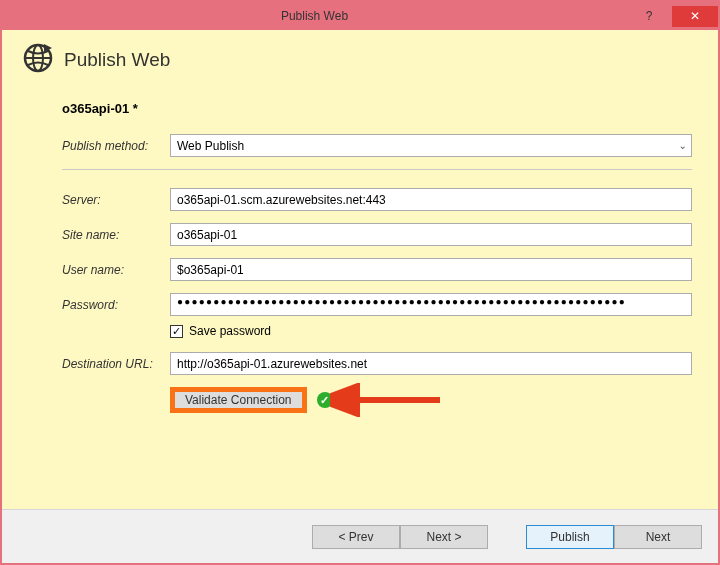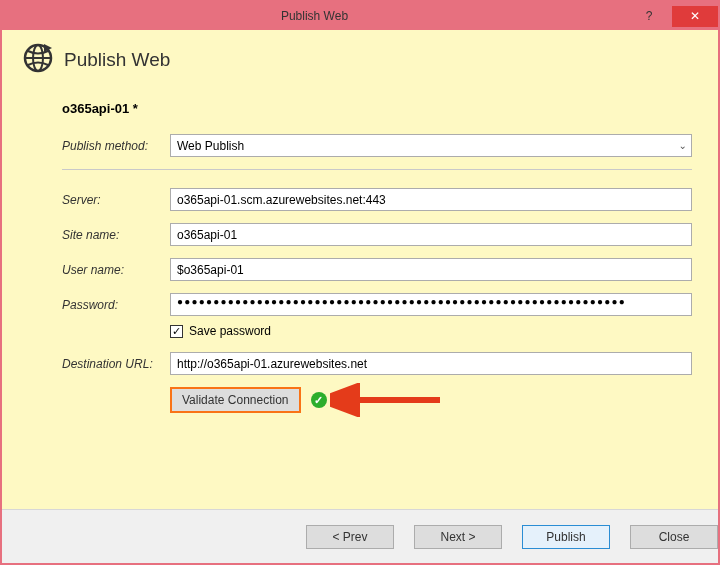--- a/index.html
+++ b/index.html
@@ -29,27 +29,27 @@
   .text-input, .select-input {
     flex: 1; height: 23px; border: 1px solid #acacac; padding: 2px 6px;
     font-family: inherit; font-size: 12px; background: #fff;
   }
   .select-input { display: flex; align-items: center; justify-content: space-between; cursor: pointer; padding-right: 4px;}
   .chev { color: #595959; font-size: 10px; }
   .hr { border: none; border-top: 1px solid #c9c9c9; margin: 8px 0 18px 0; }
   .checkbox-row { display: flex; align-items: center; margin-left: 108px; margin-top: -4px; margin-bottom: 14px; }
   .checkbox { width: 13px; height: 13px; border: 1px solid #333; display: inline-flex; align-items: center; justify-content: center; margin-right: 6px; cursor: pointer; background:#fff;}
   .check-mark { font-size: 11px; line-height: 1; }
-  .validate-btn { height: 26px; padding: 0 10px; background: #ddd; border: 2px solid #f97316; cursor: pointer; font-family: inherit; font-size: 12px; color: #333;}
+  .validate-btn { height: 26px; padding: 0 10px; background: #ddd; border: 5px solid #f97316; cursor: pointer; font-family: inherit; font-size: 12px; color: #333;}
   .validate-row { margin-left: 108px; display: flex; align-items: center; gap: 10px; position: relative;}
   .success-icon { width: 16px; height: 16px; border-radius: 50%; background: #2cae2c; display: flex; align-items: center; justify-content: center; color: #fff; font-size: 11px; font-weight: bold;}
   .arrow-svg { position: absolute; left: 160px; top: -4px; pointer-events: none;}
-  .footer { position: absolute; bottom: 0; left: 0; right: 0; height: 54px; background: #f0f0f0; border-top: 1px solid #d7d7d7; display: flex; justify-content: flex-end; align-items: center; gap: 20px; }
+  .footer { position: absolute; bottom: 0; left: 0; right: 0; height: 54px; background: #f0f0f0; border-top: 1px solid #d7d7d7; display: flex; justify-content: flex-end; align-items: center; padding-right: 16px; gap: 0; }
   .footer button { width: 88px; height: 24px; background: #ddd; border: 1px solid #acacac; font-family: inherit; font-size: 12px; cursor: pointer; color: #333;}
-  .footer button.primary { border: 1.5px solid #2a8dd4; background: #e5f1fb; }
+  .footer button.primary { border: 1.5px solid #2a8dd4; background: #e5f1fb; margin-left: 38px; }
   .dot-pass { letter-spacing: 1.2px; font-size: 10px; padding-top: 2px; overflow:hidden; white-space:nowrap;}
 </style>
 </head>
 <body>
 
 <div class="window">
 
   <div class="titlebar">
     <div class="titlebar-title">Publish Web</div>
     <div class="titlebar-btn">?</div>
@@ -133,16 +133,16 @@
           </svg>
         </div>
       </div>
     </div>
   </div>
 
   <div class="footer">
     <button>&lt; Prev</button>
     <button>Next &gt;</button>
     <button class="primary">Publish</button>
-    <button>Close</button>
+    <button>Next</button>
   </div>
 
 </div>
 
 </body></html>

